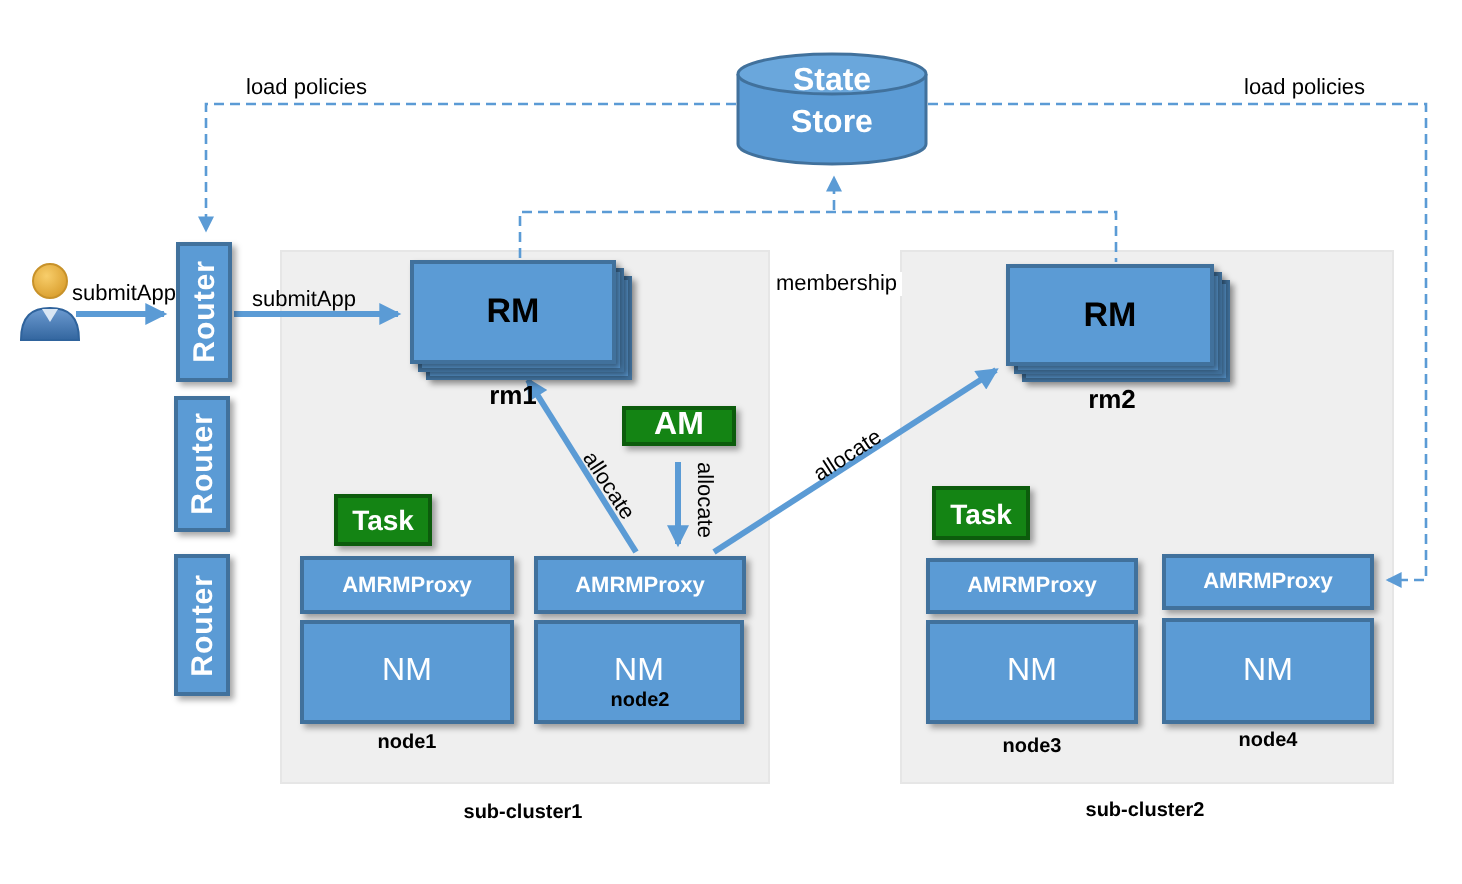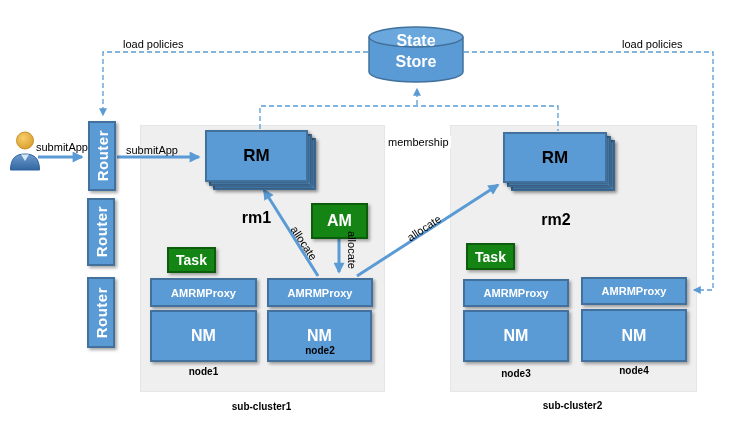--- a/index.html
+++ b/index.html
@@ -14,34 +14,34 @@
     background:#5b9bd5;border:2px solid #41719c;box-sizing:border-box;
     color:#ffffff;box-shadow:2px 2px 3px rgba(0,0,0,0.35);
   }
   .green{background:#148414;border:2px solid #0c5c0c;}
   .router{width:28px;height:70px;}
   .router span{
     writing-mode:vertical-rl;transform:rotate(180deg);
     font-weight:bold;font-size:15px;letter-spacing:0.5px;
   }
   .proxy{font-size:11px;font-weight:600;}
-  .nm{font-size:16px;font-weight:bold;}
+  .nm{font-size:16px;font-weight:normal;}
   .task{font-size:14px;font-weight:600;}
   .am{font-size:16px;font-weight:600;}
   .rmstack{position:absolute;z-index:3;}
   .rmb{
     position:absolute;width:103px;height:52px;background:#5b9bd5;border:2px solid #41719c;
     box-sizing:border-box;box-shadow:2px 2px 3px rgba(0,0,0,0.4);
     display:flex;align-items:center;justify-content:center;
     color:#000000;font-size:17px;font-weight:bold;
   }
   .lbl{position:absolute;z-index:4;color:#000;font-size:11px;white-space:nowrap;}
   .lbl.bg{background:#ffffff;padding:0 2px;margin-top:37px;}
   .namelbl{position:absolute;z-index:4;color:#000;font-weight:bold;font-size:10px;text-align:center;white-space:nowrap;}
-  .rmname{font-size:16px;margin-top:19px;}
+  .rmname{font-size:13px;}
   .rot{transform-origin:center center;text-align:center;width:60px;}
   .store{position:absolute;left:366px;top:25px;width:100px;height:60px;z-index:3;}
   .storetext{position:absolute;left:0;width:100px;text-align:center;color:#fff;font-size:16px;font-weight:600;z-index:4;}
   .usericon{position:absolute;left:8px;top:130px;z-index:3;}
 </style>
 </head>
 <body>
 
 <div class="canvas">
 
@@ -115,21 +115,21 @@
   <div class="rmstack" style="left:503px;top:132px;width:113px;height:60px;">
     <div class="rmb" style="left:8px;top:8px;width:104px;height:51px;"></div>
     <div class="rmb" style="left:4px;top:4px;width:104px;height:51px;"></div>
     <div class="rmb" style="left:0;top:0;width:104px;height:51px;">
       <span>RM</span>
     </div>
   </div>
   <div class="namelbl rmname" style="left:205px;top:190px;width:103px;">rm1</div>
   <div class="namelbl rmname" style="left:504px;top:192px;width:104px;">rm2</div>
 
-  <div class="box green am" style="left:311px;top:203px;width:57px;height:36px;">
+  <div class="box green am" style="left:311px;top:203px;width:57px;height:20px;">
     <span>AM</span>
   </div>
   <div class="box green task" style="left:167px;top:247px;width:49px;height:26px;">
     <span>Task</span>
   </div>
   <div class="box green task" style="left:466px;top:243px;width:49px;height:27px;">
     <span>Task</span>
   </div>
 
   <div class="box proxy" style="left:150px;top:278px;width:107px;height:29px;">

